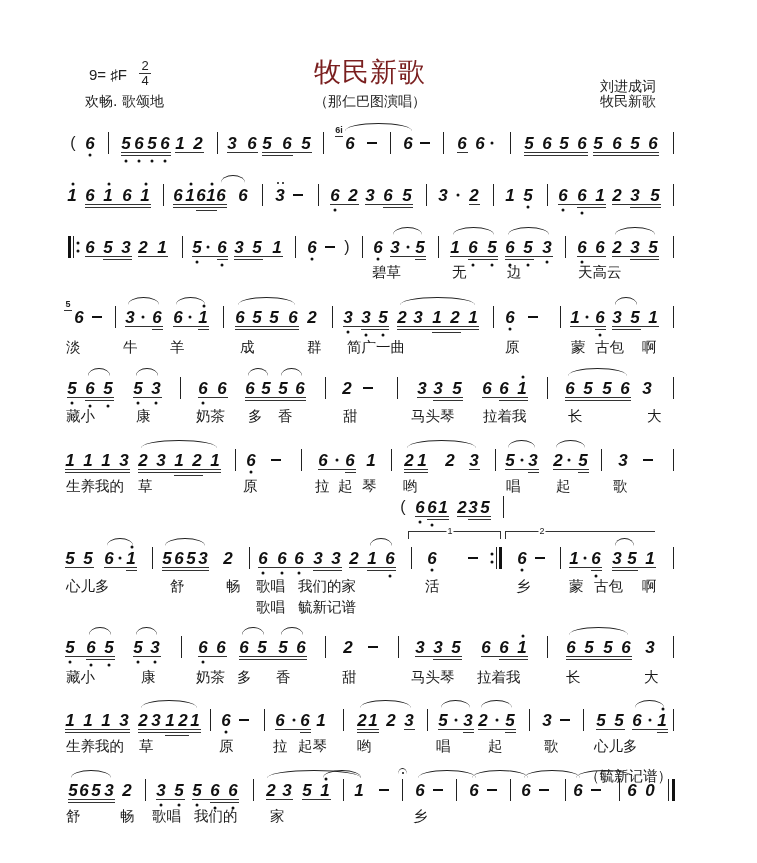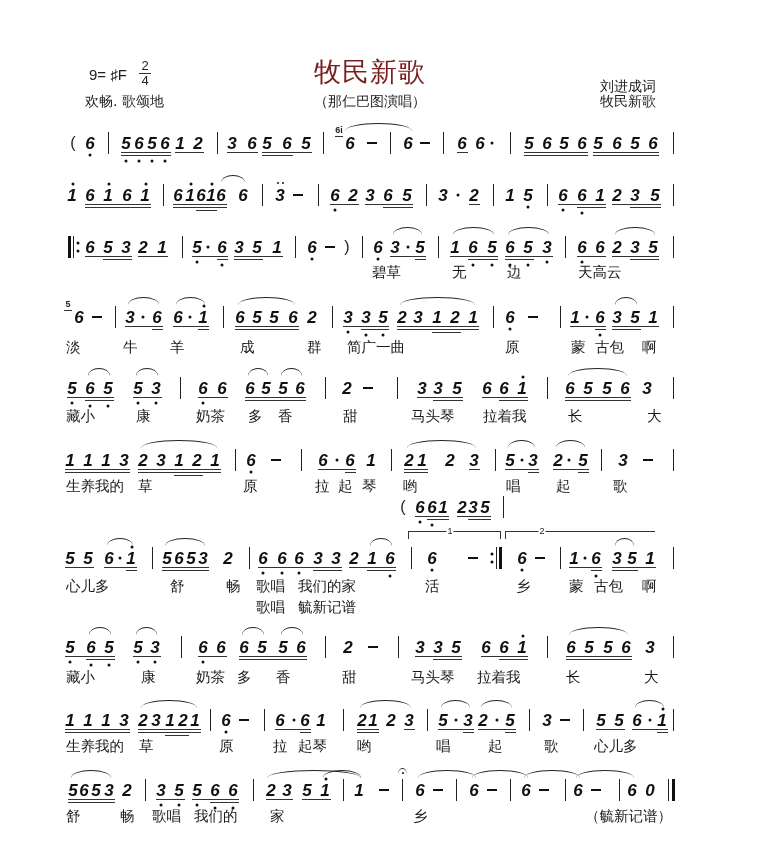--- a/index.html
+++ b/index.html
@@ -718,14 +718,14 @@
     <div class="slur" style="left: 418px; width: 58px; top: 770px;"></div>
     <div class="slur" style="left: 472px; width: 56px; top: 770px;"></div>
     <div class="slur" style="left: 524px; width: 56px; top: 770px;"></div>
     <div class="slur" style="left: 576px; width: 58px; top: 770px;"></div>
     <div class="lyric" style="left: 66px; top: 808px;">舒</div>
     <div class="lyric" style="left: 120px; top: 808px;">畅</div>
     <div class="lyric" style="left: 152px; top: 808px;">歌唱</div>
     <div class="lyric" style="left: 194px; top: 808px;">我们的</div>
     <div class="lyric" style="left: 270px; top: 808px;">家</div>
     <div class="lyric" style="left: 413px; top: 808px;">乡</div>
-    <div class="lyric" style="left: 585px; top: 808px;">（毓新记谱）</div>
+    <div class="lyric" style="left: 585px; top: 768px;">（毓新记谱）</div>
   </div>
 
 </body></html>

